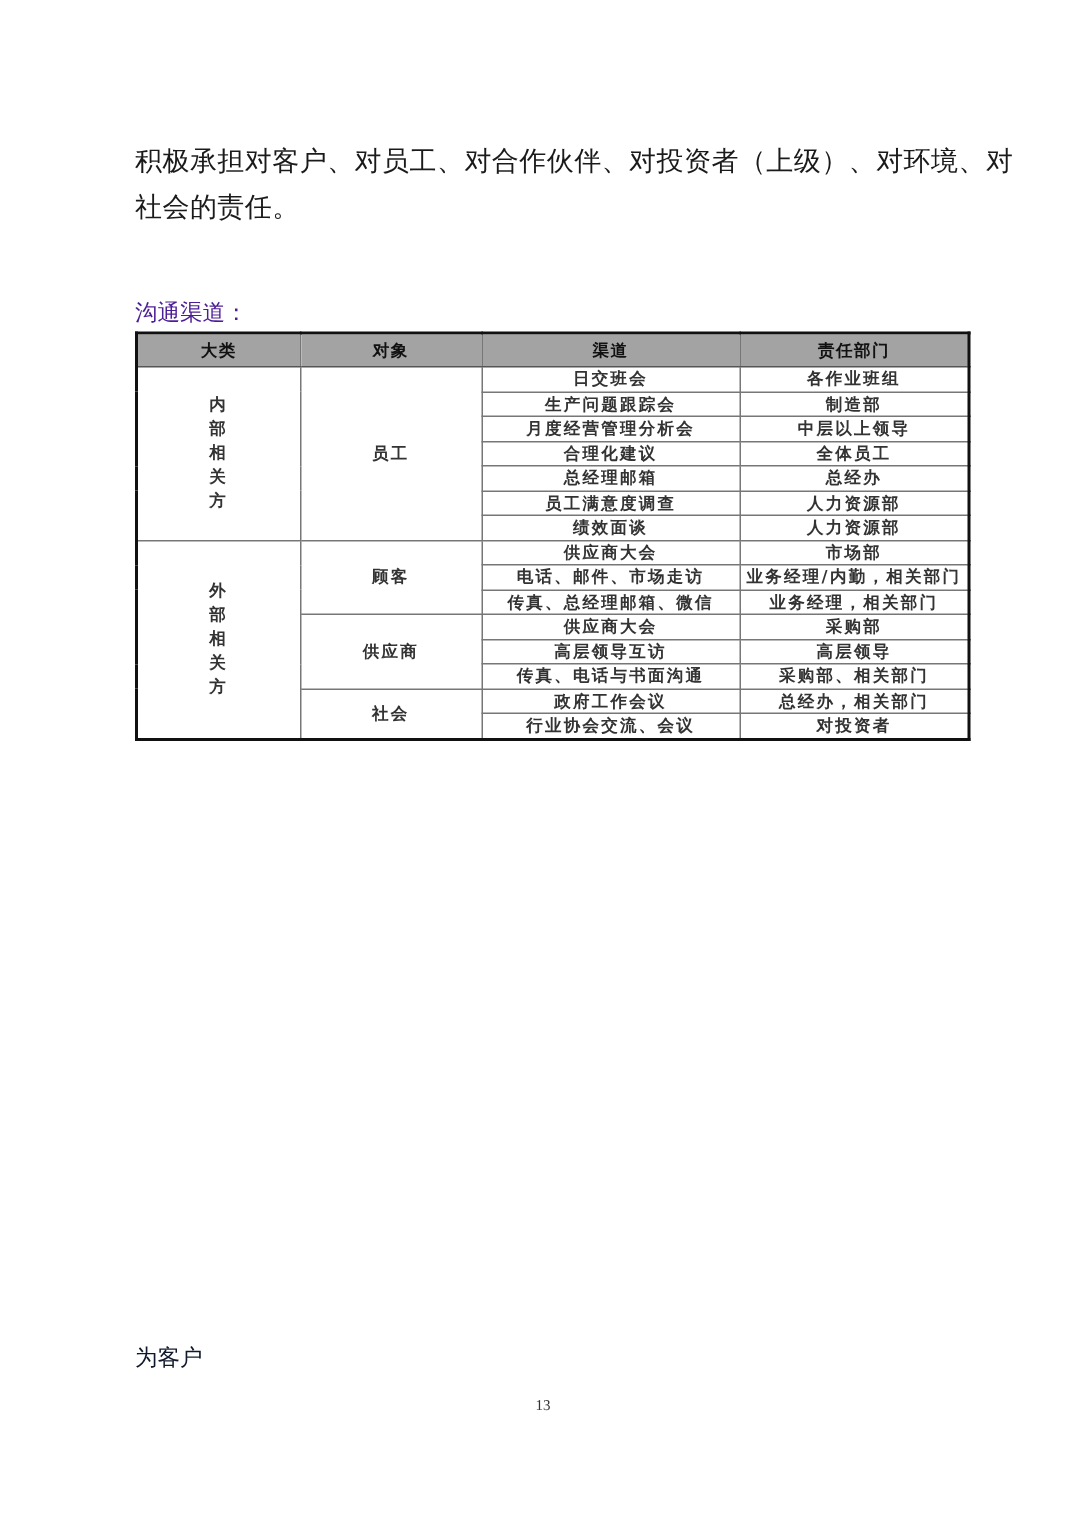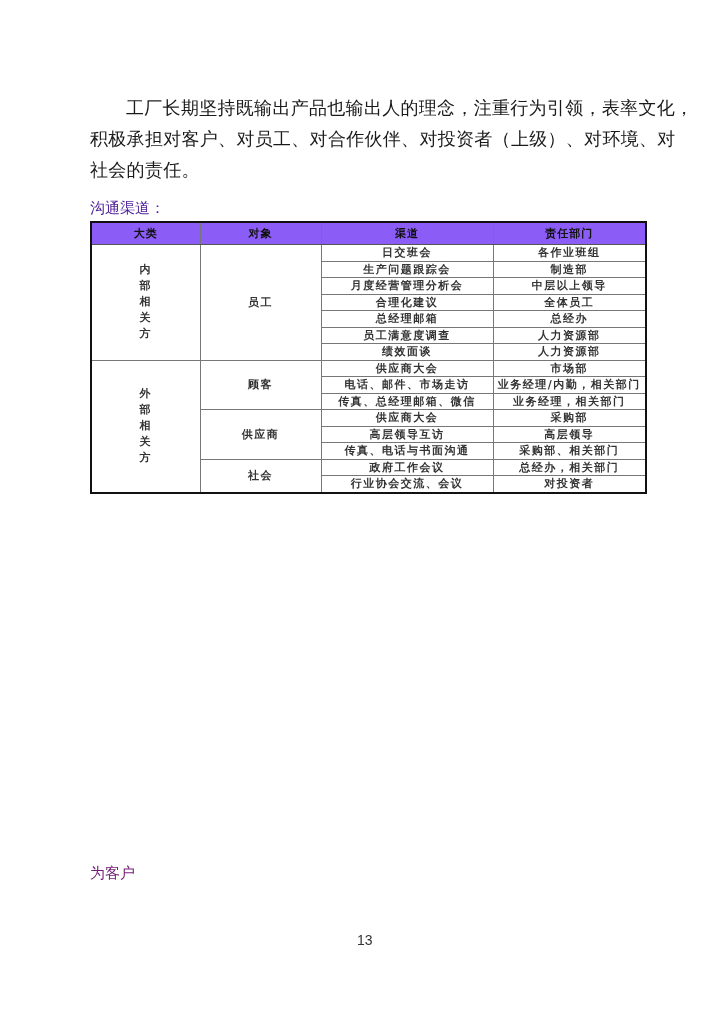--- a/index.html
+++ b/index.html
@@ -55,21 +55,21 @@
       text-align: center;
       padding: 0;
       height: 15.5px;
       line-height: 15px;
       letter-spacing: 1.5px;
       font-weight: bold;
       overflow: hidden;
       white-space: nowrap;
     }
     table.channels thead th {
-      background: #8b5cf6;
+      background: #a3a3a3;
       height: 21px;
       color: #111;
       font-weight: bold;
       letter-spacing: 1px;
       border-bottom: 1px solid #555;
     }
     table.channels td.cat {
       vertical-align: middle;
       line-height: 16px;
       white-space: normal;
@@ -77,38 +77,37 @@
     table.channels td.cat span {
       display: block;
     }
     .col1 { width: 109px; }
     .col2 { width: 121px; }
     .col3 { width: 172px; }
     .col4 { width: 153px; }
     .bottom-text {
       position: absolute;
       left: 90px;
-      top: 864px;
+      top: 896px;
       font-size: 15px;
-      color: #701a75;
+      color: #0f172a;
     }
     .page-num {
       position: absolute;
       left: 357px;
       top: 932px;
-      font-family: Liberation Sans, sans-serif;
-      font-size: 14px;
+      font-family: Liberation Serif, serif;
+      font-size: 10px;
       color: #333;
     }
   </style>
 </head>
 <body>
 
 <div class="para">
-  <span class="line indent">工厂长期坚持既输出产品也输出人的理念，注重行为引领，表率文化，</span>
   <span class="line">积极承担对客户、对员工、对合作伙伴、对投资者（上级）、对环境、对</span>
   <span class="line">社会的责任。</span>
 </div>
 
 <div class="caption">沟通渠道：</div>
 
 <table class="channels">
   <colgroup>
     <col class="col1">
       <col class="col2">

